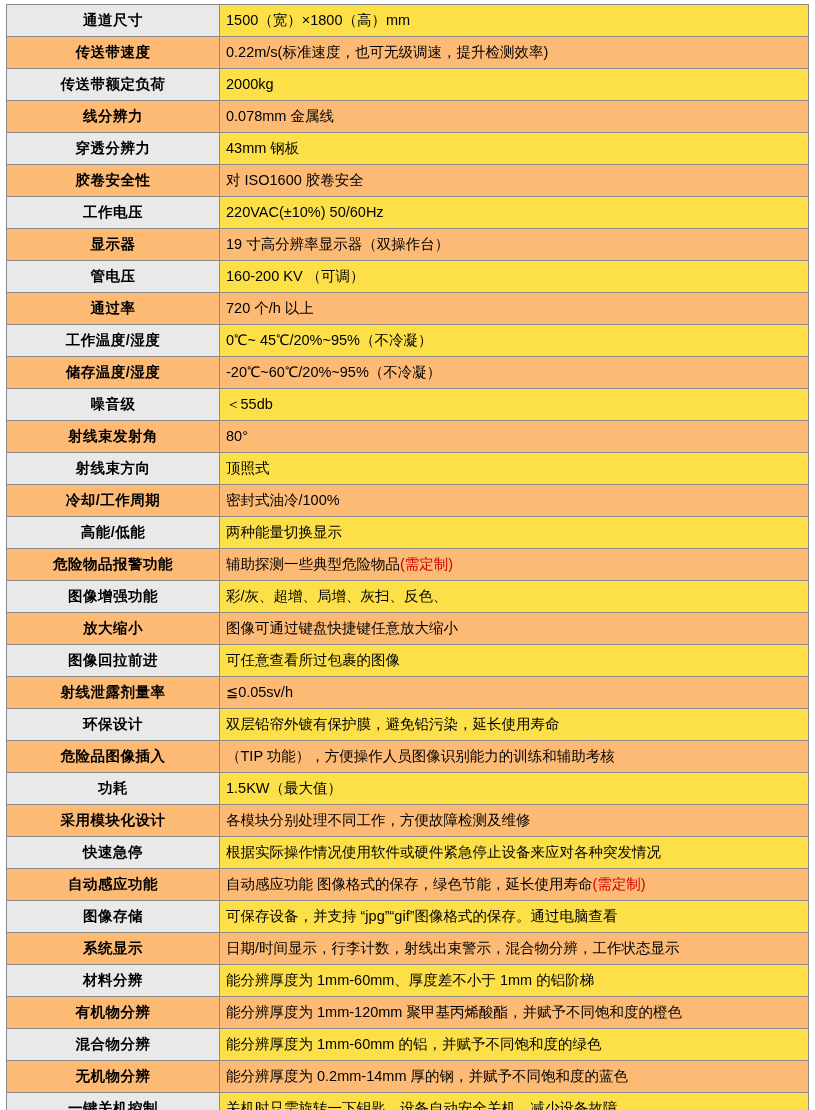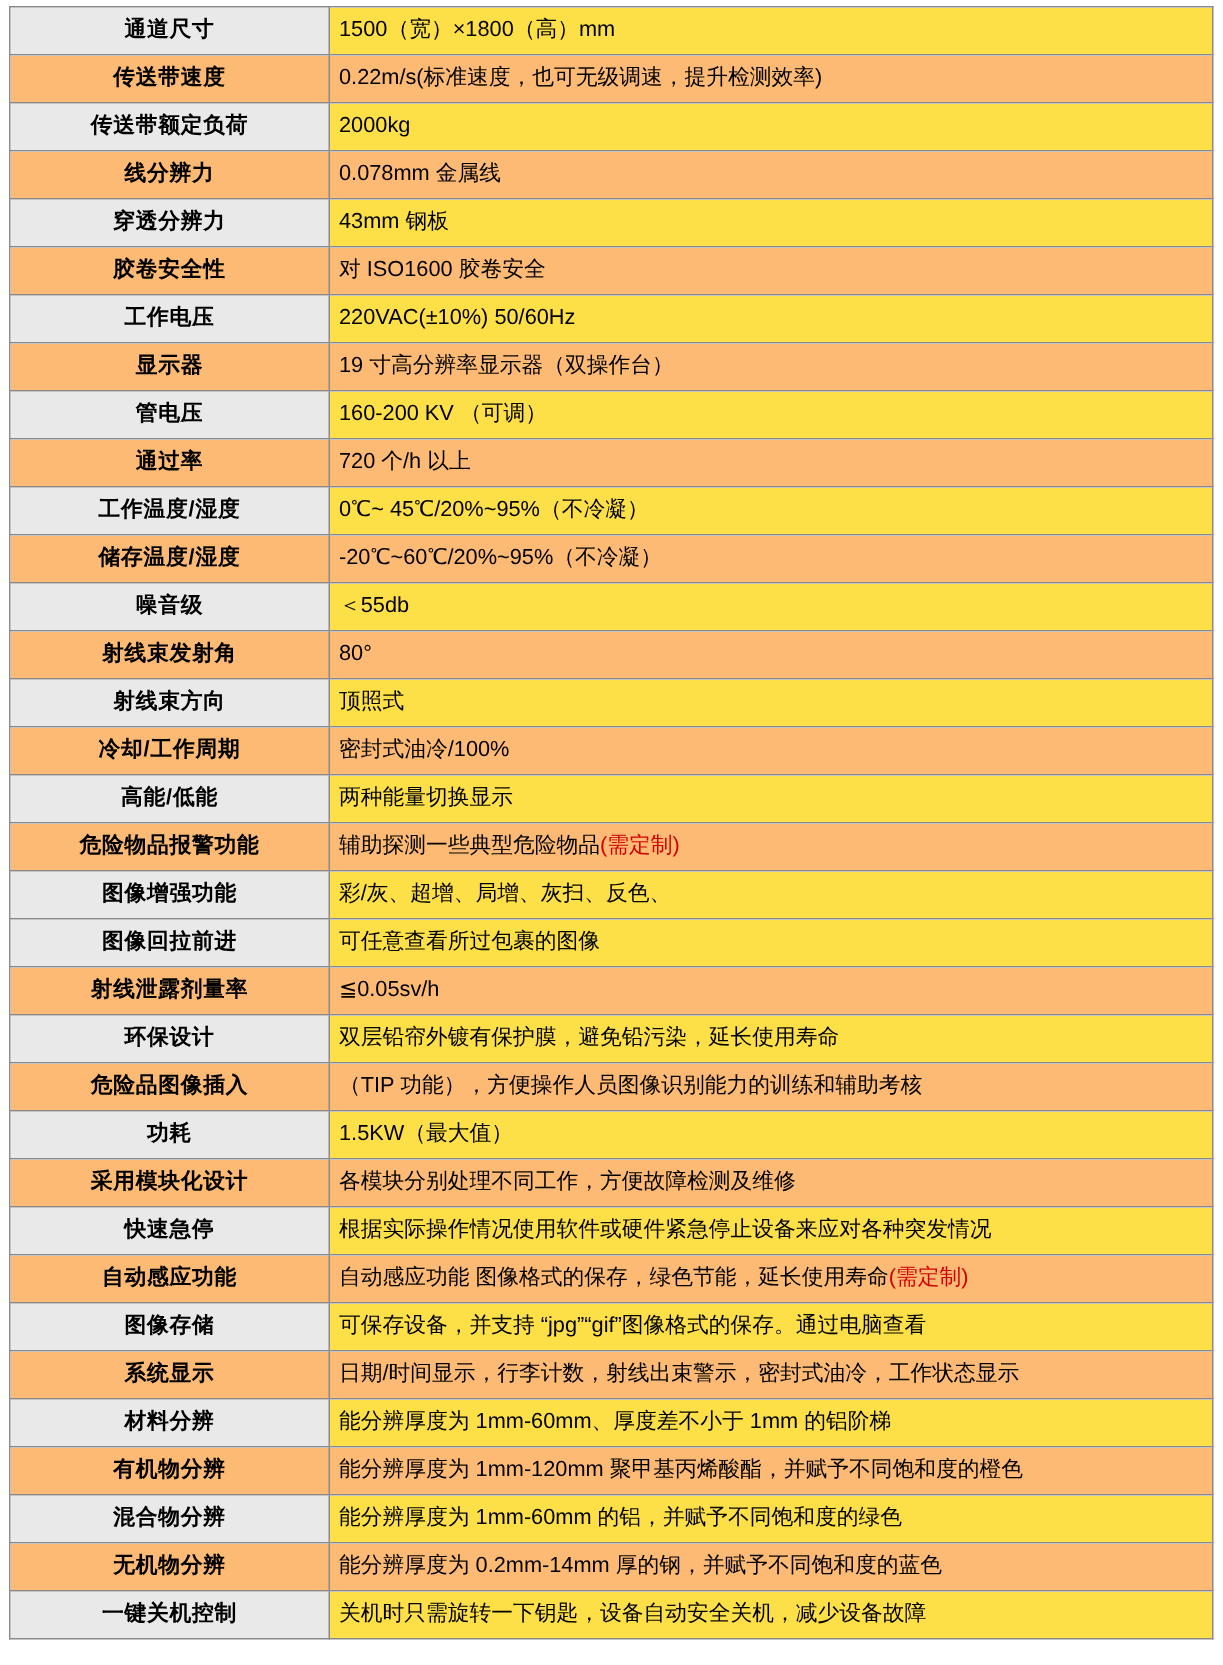--- a/index.html
+++ b/index.html
@@ -126,20 +126,24 @@
           <td class="value-cell"><span>两种能量切换显示</span></td>
         </tr>
         <tr class="alt">
           <td class="label-cell">危险物品报警功能</td>
           <td class="value-cell"><span>辅助探测一些典型危险物品</span><span class="note-red">(需定制)</span></td>
         </tr>
         <tr>
           <td class="label-cell">图像增强功能</td>
           <td class="value-cell"><span>彩/灰、超增、局增、灰扫、反色、</span></td>
         </tr>
+        <tr class="alt">
+          <td class="label-cell">放大缩小</td>
+          <td class="value-cell"><span>图像可通过键盘快捷键任意放大缩小</span></td>
+        </tr>
         <tr>
           <td class="label-cell">图像回拉前进</td>
           <td class="value-cell"><span>可任意查看所过包裹的图像</span></td>
         </tr>
         <tr class="alt">
           <td class="label-cell">射线泄露剂量率</td>
           <td class="value-cell"><span>≦0.05sv/h</span></td>
         </tr>
         <tr>
           <td class="label-cell">环保设计</td>
@@ -164,21 +168,21 @@
         <tr class="alt">
           <td class="label-cell">自动感应功能</td>
           <td class="value-cell"><span>自动感应功能 图像格式的保存，绿色节能，延长使用寿命</span><span class="note-red">(需定制)</span></td>
         </tr>
         <tr>
           <td class="label-cell">图像存储</td>
           <td class="value-cell"><span>可保存设备，并支持 “jpg”“gif”图像格式的保存。通过电脑查看</span></td>
         </tr>
         <tr class="alt">
           <td class="label-cell">系统显示</td>
-          <td class="value-cell"><span>日期/时间显示，行李计数，射线出束警示，密封式油冷，工作状态显示</span></td>
+          <td class="value-cell"><span>日期/时间显示，行李计数，射线出束警示，混合物分辨，工作状态显示</span></td>
         </tr>
         <tr>
           <td class="label-cell">材料分辨</td>
           <td class="value-cell"><span>能分辨厚度为 1mm-60mm、厚度差不小于 1mm 的铝阶梯</span></td>
         </tr>
         <tr class="alt">
           <td class="label-cell">有机物分辨</td>
           <td class="value-cell"><span>能分辨厚度为 1mm-120mm 聚甲基丙烯酸酯，并赋予不同饱和度的橙色</span></td>
         </tr>
         <tr>

